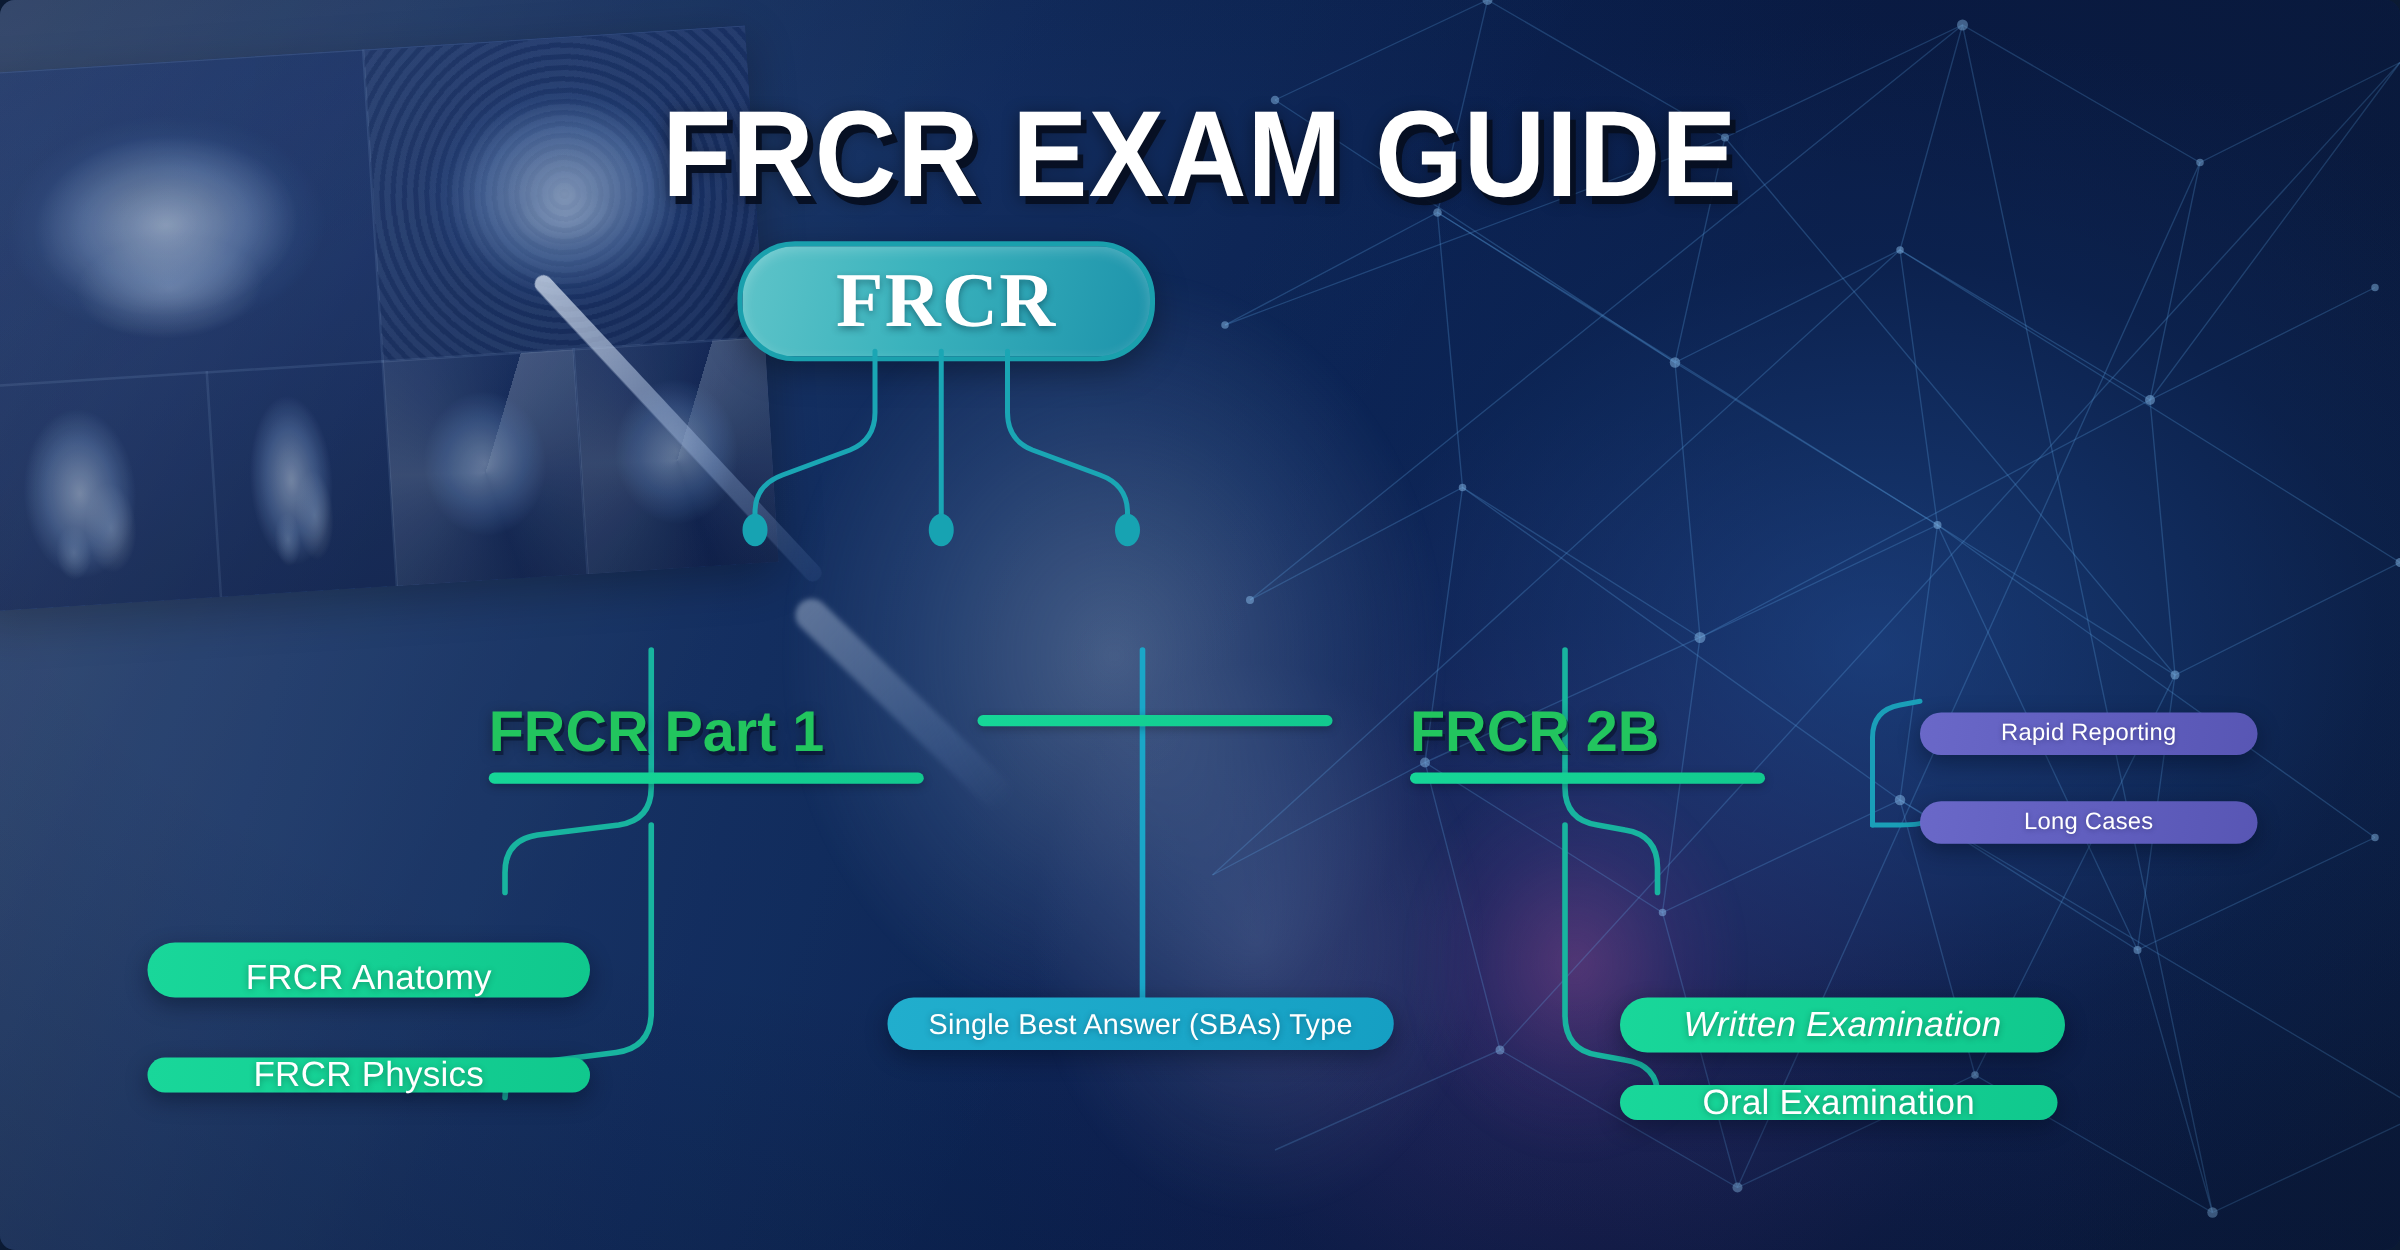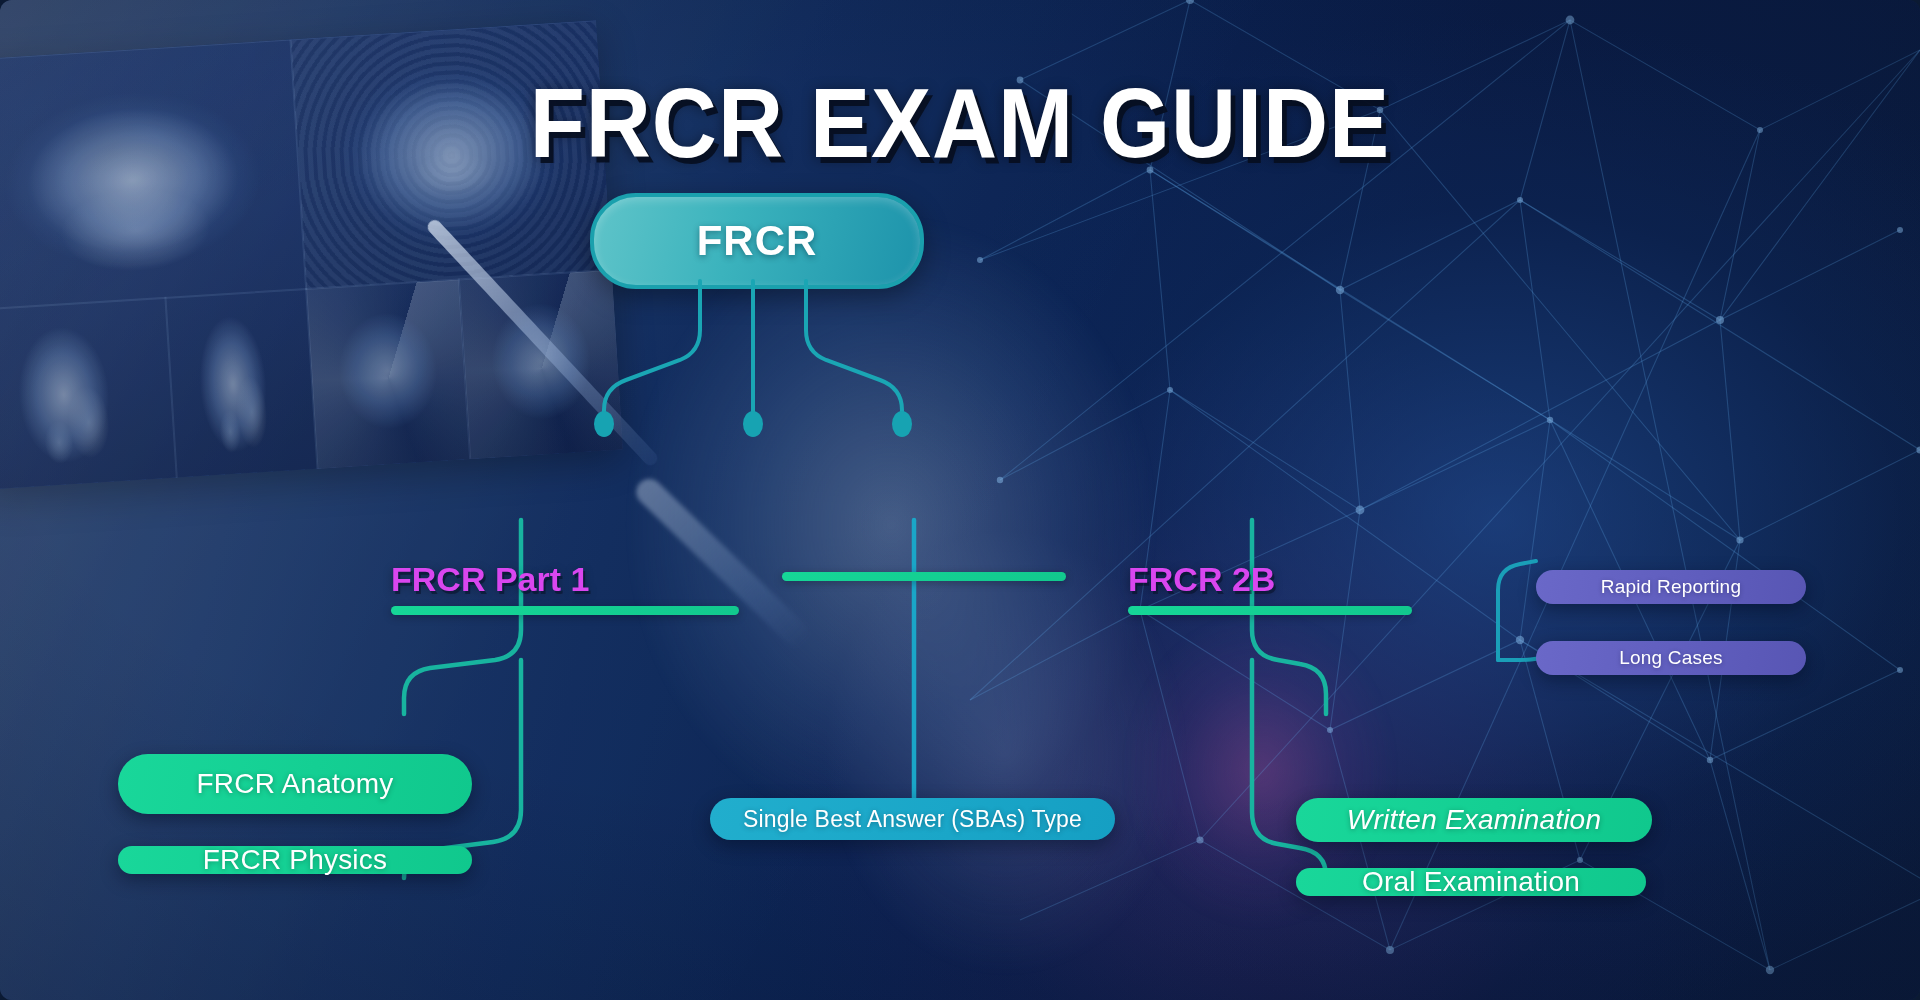--- a/index.html
+++ b/index.html
@@ -105,33 +105,33 @@
   
   .root{
     position:absolute;left:590px;top:193px;width:326px;height:88px;
     border-radius:46px;
     background:linear-gradient(103deg,#5fc4c9 0%,#3bb3bd 42%,#1d93ab 100%);
     border:4px solid #1aa0ad;
     box-shadow:0 8px 26px rgba(0,0,0,.35), inset 0 3px 10px rgba(255,255,255,.22);
     display:flex;align-items:center;justify-content:center;
   }
   .root span{
-    font-size:42px;font-weight:700;color:#fff;letter-spacing:1px;
-    font-family:Liberation Sans, sans-serif;
+    font-size:62px;font-weight:700;color:#fff;letter-spacing:1px;
+    font-family:Liberation Serif, serif;
     text-shadow:0 2px 6px rgba(0,40,55,.45);
   }
 
   
   .wires{position:absolute;inset:0;pointer-events:none;}
 
   
   .h1node{position:absolute;white-space:nowrap;}
   .h1node .txt{
     display:block;
-    font-size:34px;font-weight:700;color:#d946ef;letter-spacing:0px;
+    font-size:46px;font-weight:700;color:#22c55e;letter-spacing:0px;
     font-family:"Liberation Sans Narrow","Liberation Sans","DejaVu Sans",sans-serif;
     text-shadow:2px 3px 0 rgba(8,16,38,.55), 0 2px 10px rgba(0,0,0,.35);
     line-height:1;
   }
   .h1node .rule{
     display:block;height:9px;border-radius:5px;margin-top:10px;
     background:linear-gradient(90deg,#16d697,#12c98e);
     box-shadow:0 2px 8px rgba(0,0,0,.28);
   }
 
@@ -282,21 +282,21 @@
 
   <div class="h1node" style="left:782px;top:562px;">
     <span class="rule" style="width:284px"></span>
   </div>
 
   <div class="h1node" style="left:1128px;top:562px;">
     <span class="txt">FRCR 2B</span>
     <span class="rule" style="width:284px"></span>
   </div>
 
-  <div class="pill pill-green" style="left:118px;top:754px;width:354px;height:60px;">
+  <div class="pill pill-green" style="left:118px;top:754px;width:354px;height:44px;align-items:flex-end;">
     <span class="t-lg">FRCR Anatomy</span>
   </div>
 
   <div class="pill pill-green" style="left:118px;top:846px;width:354px;height:28px;">
     <span class="t-lg">FRCR Physics</span>
   </div>
 
   <div class="pill pill-cyan" style="left:710px;top:798px;width:405px;height:42px;border-radius:22px;">
     <span class="t-md">Single Best Answer (SBAs) Type</span>
   </div>

